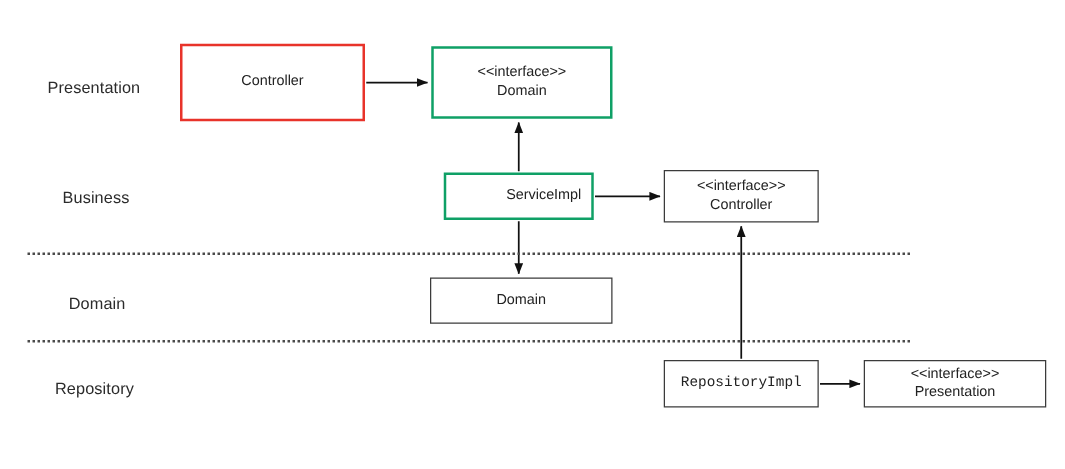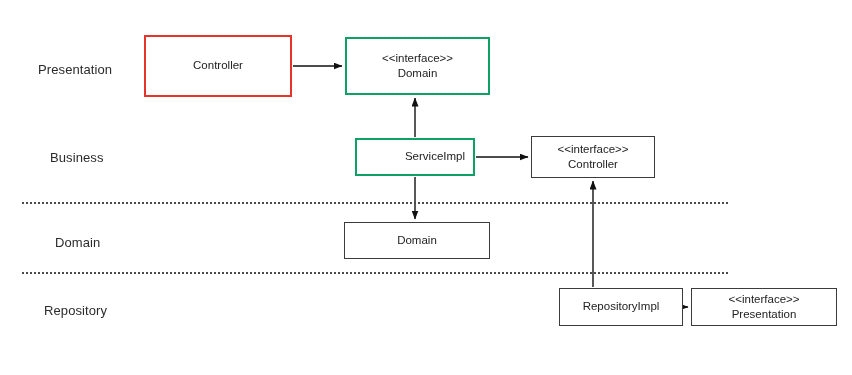--- a/index.html
+++ b/index.html
@@ -111,21 +111,21 @@
       <div class="node n-green" style="left: 355px; top: 138px; width: 120px; height: 38px; padding-left: 40px;">
         <span class="nodename">ServiceImpl</span>
       </div>
       <div class="node n-dark" style="left: 531px; top: 136px; width: 124px; height: 42px;">
         <span class="stereotype">&lt;&lt;interface&gt;&gt;</span>
         <span class="nodename">Controller</span>
       </div>
       <div class="node n-dark" style="left: 344px; top: 222px; width: 146px; height: 37px;">
         <span class="nodename">Domain</span>
       </div>
-      <div class="node n-dark" style="left: 559px; top: 288px; width: 124px; height: 38px;">
+      <div class="node n-dark" style="left: 531px; top: 288px; width: 124px; height: 38px; font-family: Liberation Mono, monospace;">
         <span class="nodename">RepositoryImpl</span>
       </div>
       <div class="node n-dark" style="left: 691px; top: 288px; width: 146px; height: 38px;">
         <span class="stereotype">&lt;&lt;interface&gt;&gt;</span>
         <span class="nodename">Presentation</span>
       </div>
     </div>
 
 </div>
 

